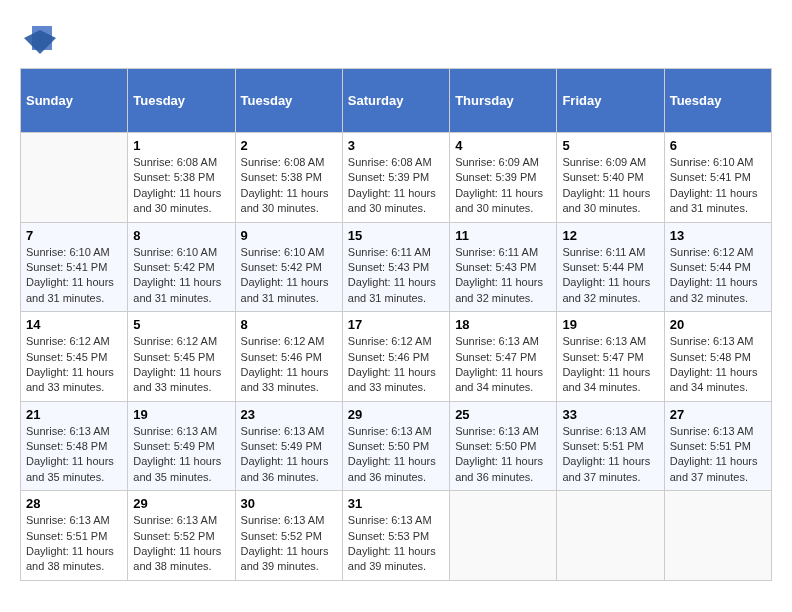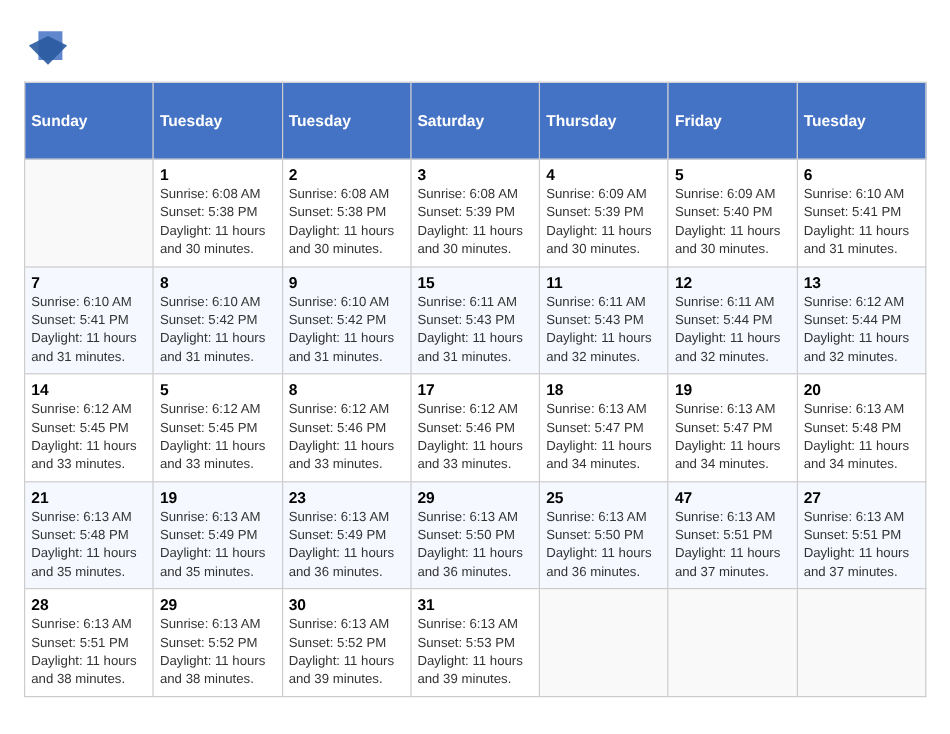--- a/index.html
+++ b/index.html
@@ -215,21 +215,21 @@
         </td>
         <td>
           <span class="day-number">29</span>
           <div class="day-info">Sunrise: 6:13 AM<br>Sunset: 5:50 PM<br>Daylight: 11 hours<br>and 36 minutes.</div>
         </td>
         <td>
           <span class="day-number">25</span>
           <div class="day-info">Sunrise: 6:13 AM<br>Sunset: 5:50 PM<br>Daylight: 11 hours<br>and 36 minutes.</div>
         </td>
         <td>
-          <span class="day-number">47</span>
+          <span class="day-number">33</span>
           <div class="day-info">Sunrise: 6:13 AM<br>Sunset: 5:51 PM<br>Daylight: 11 hours<br>and 37 minutes.</div>
         </td>
         <td>
           <span class="day-number">27</span>
           <div class="day-info">Sunrise: 6:13 AM<br>Sunset: 5:51 PM<br>Daylight: 11 hours<br>and 37 minutes.</div>
         </td>
       </tr>
       <tr>
         <td>
           <span class="day-number">28</span>

